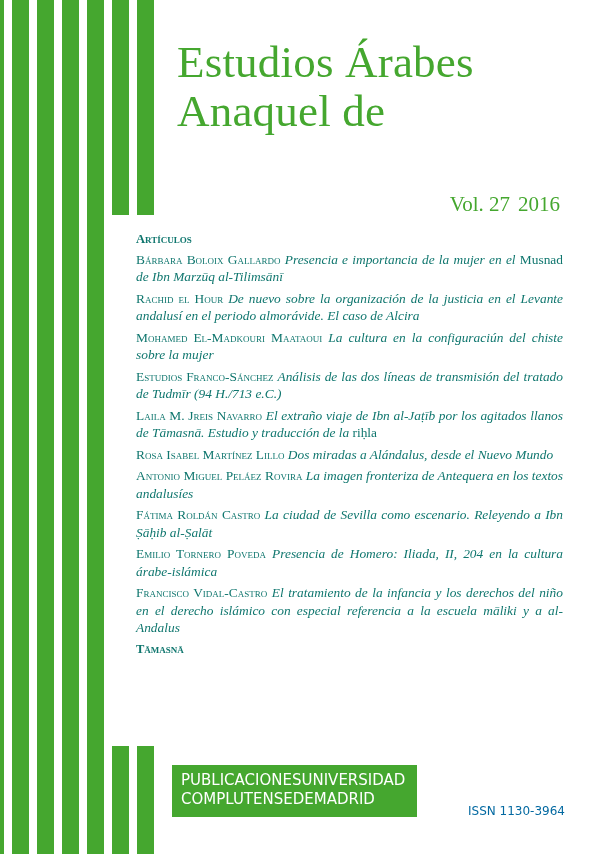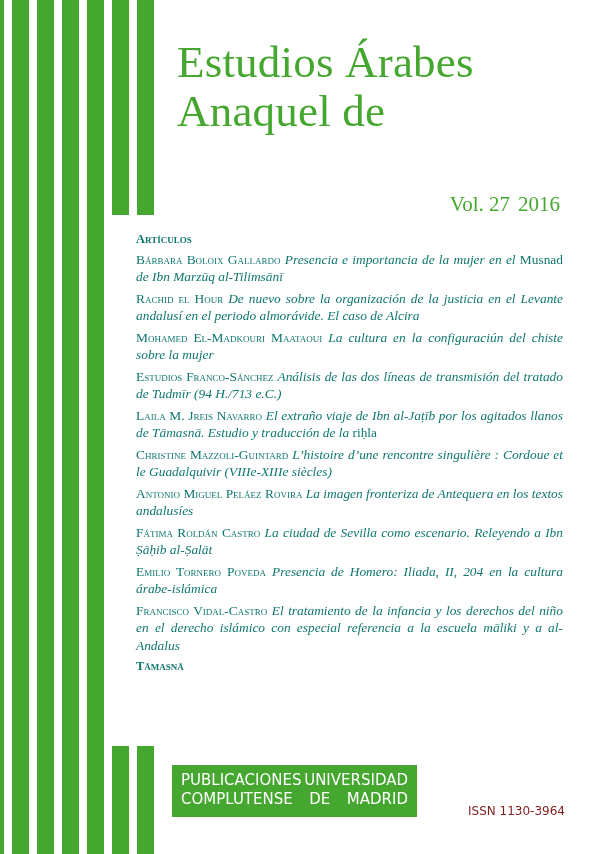--- a/index.html
+++ b/index.html
@@ -7,22 +7,22 @@
   .stripe { position:absolute; background:#45a72f; }
   .title { position:absolute; left:177px; top:38px; color:#45a72f; font-family:"Liberation Serif", serif; font-size:45px; line-height:49px; letter-spacing:0.2px; }
   .vol { position:absolute; right:40px; top:192px; color:#45a72f; font-size:21px; }
   .vol span { margin-left:8px;margin-top:28px; }
   .toc { position:absolute; left:136px; top:231px; width:427px; color:#0f766e; font-size:13.4px; line-height:17.5px; }
   .section { font-weight:bold; font-variant:small-caps; font-size:12.5px; margin-bottom:2px; }
   .entry { margin-bottom:4px; text-align:justify; }
   .author { font-weight:normal; font-variant:small-caps;margin-top:8px; }
   .t { font-style:italic;margin-top:41px; }
   .pub { position:absolute; left:172px; top:765px; width:245px; height:52px; background:#45a72f; color:#fff; font-family:"DejaVu Sans", sans-serif; font-size:15px; box-sizing:border-box; padding:6px 9px 0 9px; line-height:19px; }
-  .publine { display:flex; justify-content:space-between; }
-  .issn { position:absolute; left:468px; top:804px; color:#7f1d1d; font-family:"DejaVu Sans", sans-serif; font-size:12px; }
+  .publine { display:flex; justify-content:flex-start; }
+  .issn { position:absolute; left:468px; top:804px; color:#0369a1; font-family:"DejaVu Sans", sans-serif; font-size:12px; }
 </style>
 </head>
 <body>
 
 <div class="stripe" style="left:0;top:0;width:4px;height:854px;"></div>
 <div class="stripe" style="left:12px;top:0;width:17px;height:854px;"></div>
 <div class="stripe" style="left:37px;top:0;width:17px;height:854px;"></div>
 <div class="stripe" style="left:62px;top:0;width:17px;height:854px;"></div>
 <div class="stripe" style="left:87px;top:0;width:17px;height:854px;"></div>
 <div class="stripe" style="left:112px;top:0;width:17px;height:215px;"></div>
@@ -59,22 +59,22 @@
   <div class="entry">
     <span class="author">Estudios Franco-Sánchez</span>
     <span class="t">Análisis de las dos líneas de transmisión del tratado de Tudmīr (94 H./713 e.C.)</span>
   </div>
   <div class="entry">
     <span class="author">Laila M. Jreis Navarro</span>
     <span class="t">El extraño viaje de Ibn al-Jaṭīb por los agitados llanos de Tāmasnā. Estudio y traducción de la</span>
     <span>riḥla</span>
   </div>
   <div class="entry">
-    <span class="author">Christine Mazzoli-Guintard</span>
-    <span class="t">L’histoire d’une rencontre singulière : Cordoue et le Guadalquivir (VIIIe-XIIIe siècles)</span>
+    <span class="author">Rosa Isabel Martínez Lillo</span>
+    <span class="t">Dos miradas a Alándalus, desde el Nuevo Mundo</span>
   </div>
   <div class="entry">
     <span class="author">Antonio Miguel Peláez Rovira</span>
     <span class="t">La imagen fronteriza de Antequera en los textos andalusíes</span>
   </div>
   <div class="entry">
     <span class="author">Fátima Roldán Castro</span>
     <span class="t">La ciudad de Sevilla como escenario. Releyendo a Ibn Ṣāḥib al-Ṣalāt</span>
   </div>
   <div class="entry">

